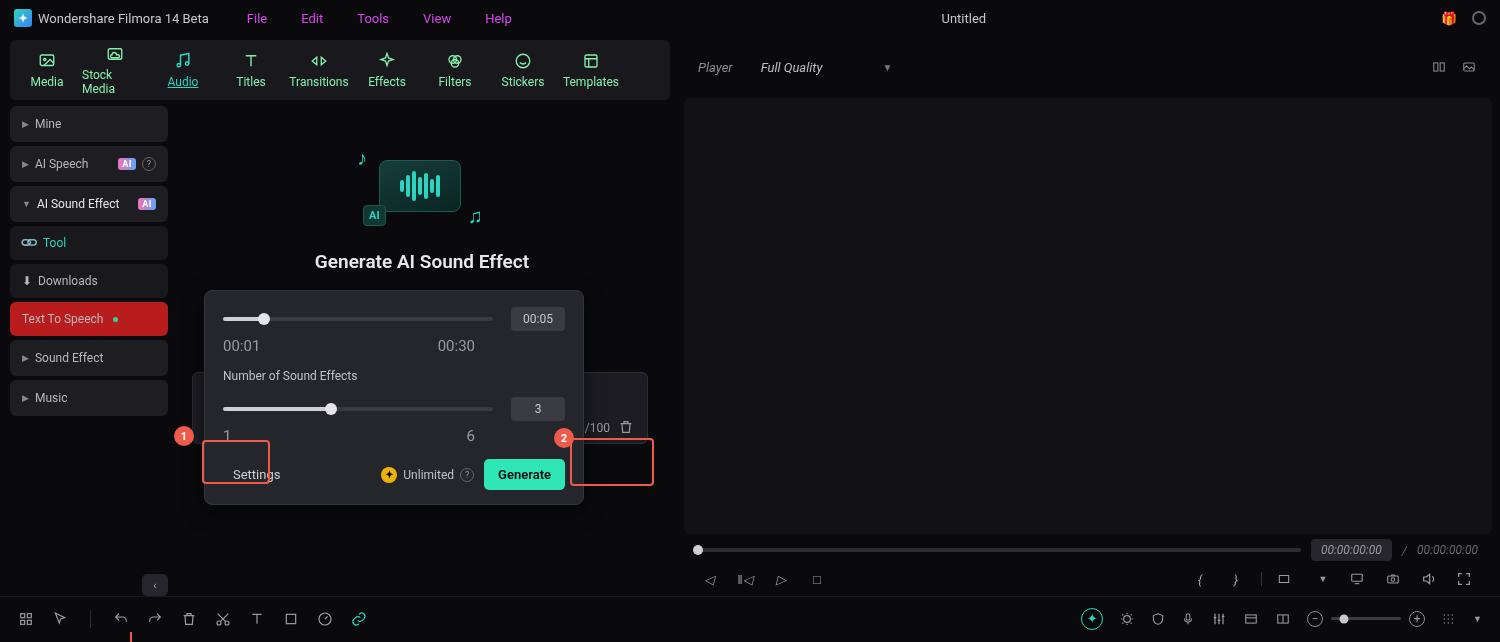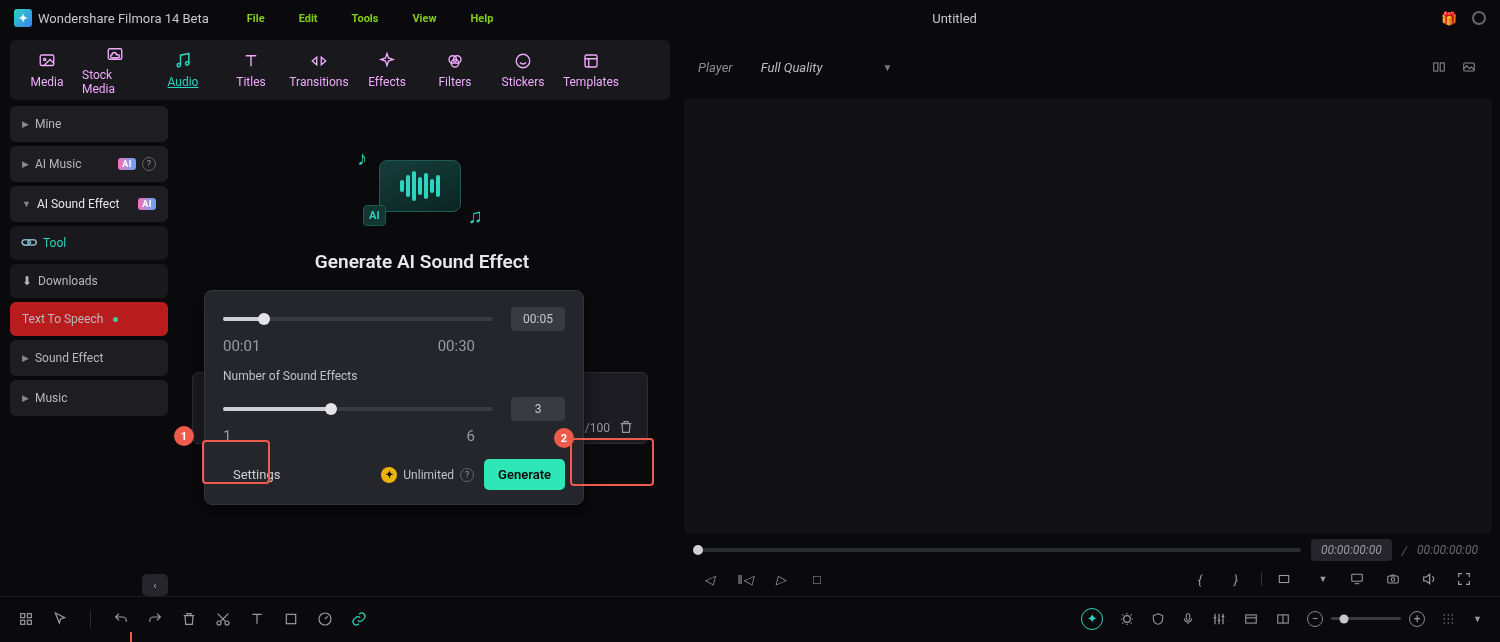--- a/index.html
+++ b/index.html
@@ -1,31 +1,31 @@
 <!DOCTYPE html>
 <html><head>
 <meta charset="utf-8">
 <style>
 * { margin: 0; padding: 0; box-sizing: border-box; font-family: -apple-system, "Segoe UI", Roboto, sans-serif; }
 html, body { width: 1500px; height: 642px; background: #0a0a0d; color: #c8c8cc; overflow: hidden; font-size: 13px; }
 
 .titlebar { height: 36px; display: flex; align-items: center; padding: 0 14px; gap: 6px; }
 .app-logo { width: 18px; height: 18px; background: linear-gradient(135deg,#2dd4bf,#3b82f6); border-radius: 3px; display:flex;align-items:center;justify-content:center;font-size:11px;color:#fff;font-weight:bold; }
 .app-title { color: #c8c8cc; font-size: 13px; margin-right: 18px; }
-.menu-item { color: #84cc16; font-size: 11px; padding: 0 14px; cursor: pointer; font-weight: bold; }
+.menu-item { color: #d946ef; font-size: 13px; padding: 0 14px; cursor: pointer; }
 .titlebar .spacer { flex: 1; }
 .doc-title { color: #c8c8cc; font-size: 13px; }
 .titlebar-right { display:flex; gap:14px; align-items:center; padding-left:40px;}
 
 .workspace { display: flex; height: 560px; }
 .left-panel { width: 680px; display:flex; flex-direction:column; padding: 4px 10px 0 10px; }
 .right-panel { flex:1; display:flex; flex-direction:column; padding: 4px 8px 0 4px; font-style: italic; }
 
 .tabbar { background:#18181d; border-radius:6px; display:flex; align-items:center; padding:6px 4px; gap:2px; margin-bottom:6px; height:60px; }
-.tab { display:flex; flex-direction:column; align-items:center; gap:4px; width:66px; cursor:pointer; color:#f0abfc; font-size:12px;}
+.tab { display:flex; flex-direction:column; align-items:center; gap:4px; width:66px; cursor:pointer; color:#86efac; font-size:12px;}
 .tab.active { color:#2dd4bf;text-decoration:underline; }
 .tab-icon { width:20px; height:20px; display:flex;align-items:center;justify-content:center;}
 
 .content-row { flex:1; display:flex; gap:6px; min-height:0;}
 .sidebar { width:158px; display:flex; flex-direction:column; gap:4px; position:relative;}
 .sb-item { background:#1d1d22; border-radius:6px; height:36px; display:flex; align-items:center; padding:0 12px; color:#b8b8bc; font-size:12px; cursor:pointer; gap:6px;}
 .sb-item.sub { height:34px; }
 .sb-item.active-sub { color:#2dd4bf; background:#18181d;}
 .caret { font-size:9px; color:#888; }
 .ai-badge { background:linear-gradient(90deg,#f472b6,#60a5fa); color:#fff; font-size:9px; padding:1px 4px; border-radius:3px; font-weight:700; letter-spacing:.5px;}
@@ -197,21 +197,21 @@
     </div>
 
     <div class="content-row">
       <div class="sidebar">
         <div class="sb-item">
             <span class="caret">▶</span>
             <span>Mine</span>
           </div>
         <div class="sb-item">
             <span class="caret">▶</span>
-            <span>AI Music</span>
+            <span>AI Speech</span>
             <span style="flex:1"></span>
             <span class="ai-badge">AI</span>
             <span class="q-badge">?</span>
           </div>
         <div class="sb-item" style="color:#e6e6ea;">
             <span class="caret">▼</span>
             <span>AI Sound Effect</span>
             <span style="flex:1"></span>
             <span class="ai-badge">AI</span>
           </div>

